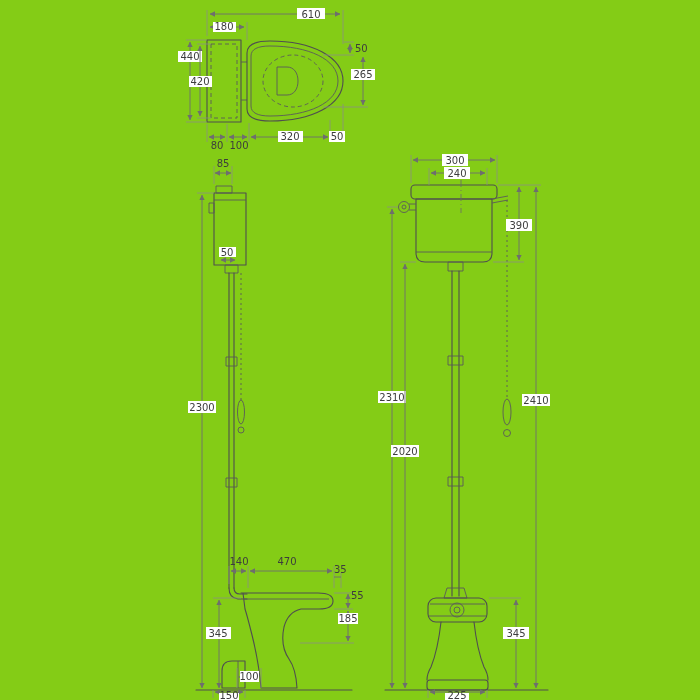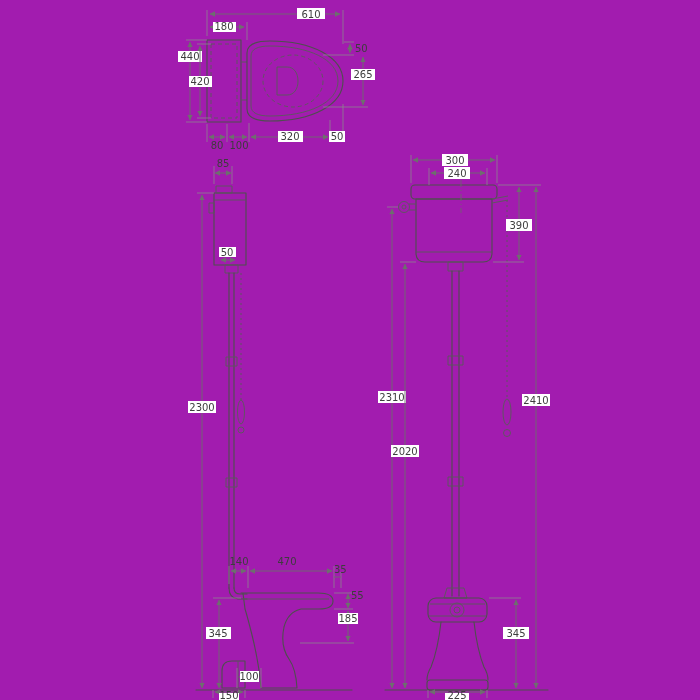--- a/index.html
+++ b/index.html
@@ -1,16 +1,16 @@
 <!DOCTYPE html>
 <html><head>
 <meta charset="utf-8">
 <style>
   html,body{margin:0;padding:0;background:#fff;}
-  .page{width:700px;height:700px;background:#a21caf;position:relative;overflow:hidden;}
+  .page{width:700px;height:700px;background:#84cc16;position:relative;overflow:hidden;}
   svg{display:block;}
   .obj{stroke:#4f4f4f;stroke-width:1.1;fill:none;stroke-linejoin:round;stroke-linecap:round;}
   .obj2{stroke:#5a5a5a;stroke-width:0.9;fill:none;stroke-linejoin:round;}
   .dash{stroke-dasharray:4 3;}
   .chain{stroke-dasharray:2 3;}
   .cl{stroke:#6a6a6a;stroke-width:0.8;fill:none;stroke-dasharray:7 3 1 3;}
   .ext{stroke:#8c8c8c;stroke-width:0.75;fill:none;}
   .dl{stroke:#6e6e6e;stroke-width:0.9;fill:none;}
   .lbg{fill:#ffffff;}
   .lbl{font-family:"DejaVu Sans","Liberation Sans",sans-serif;font-size:10px;fill:#3d3d3d;text-anchor:middle;}

